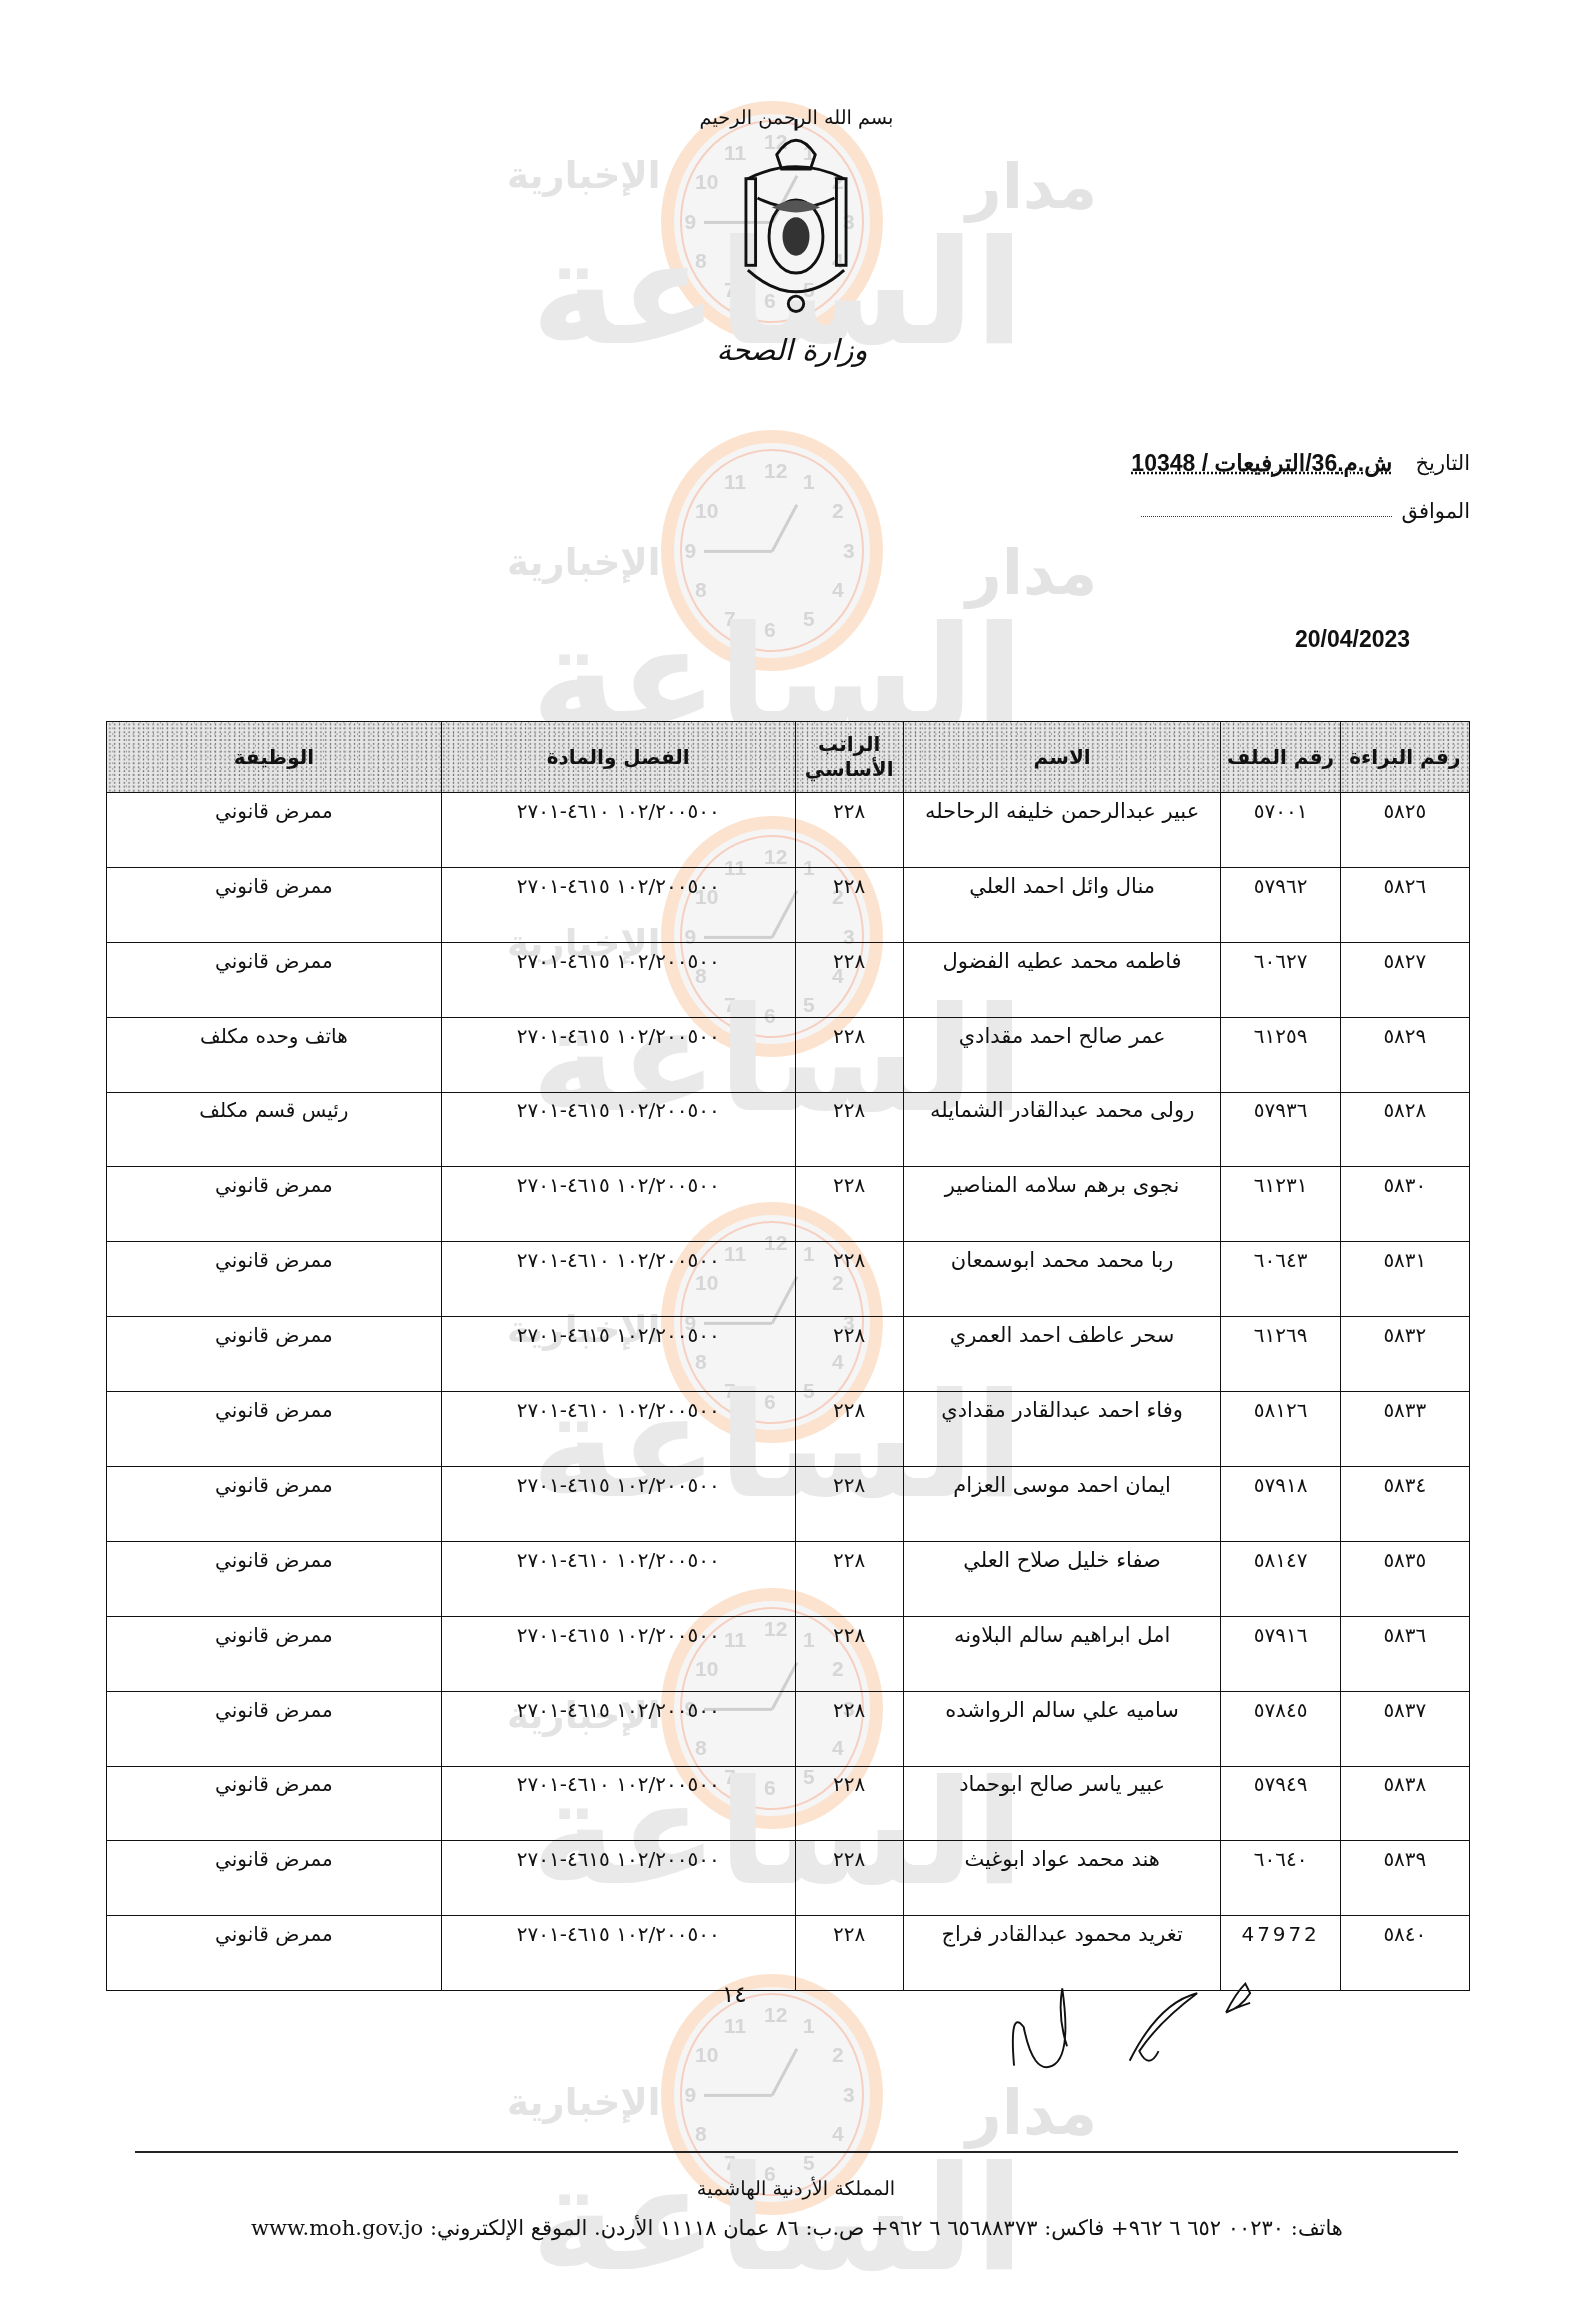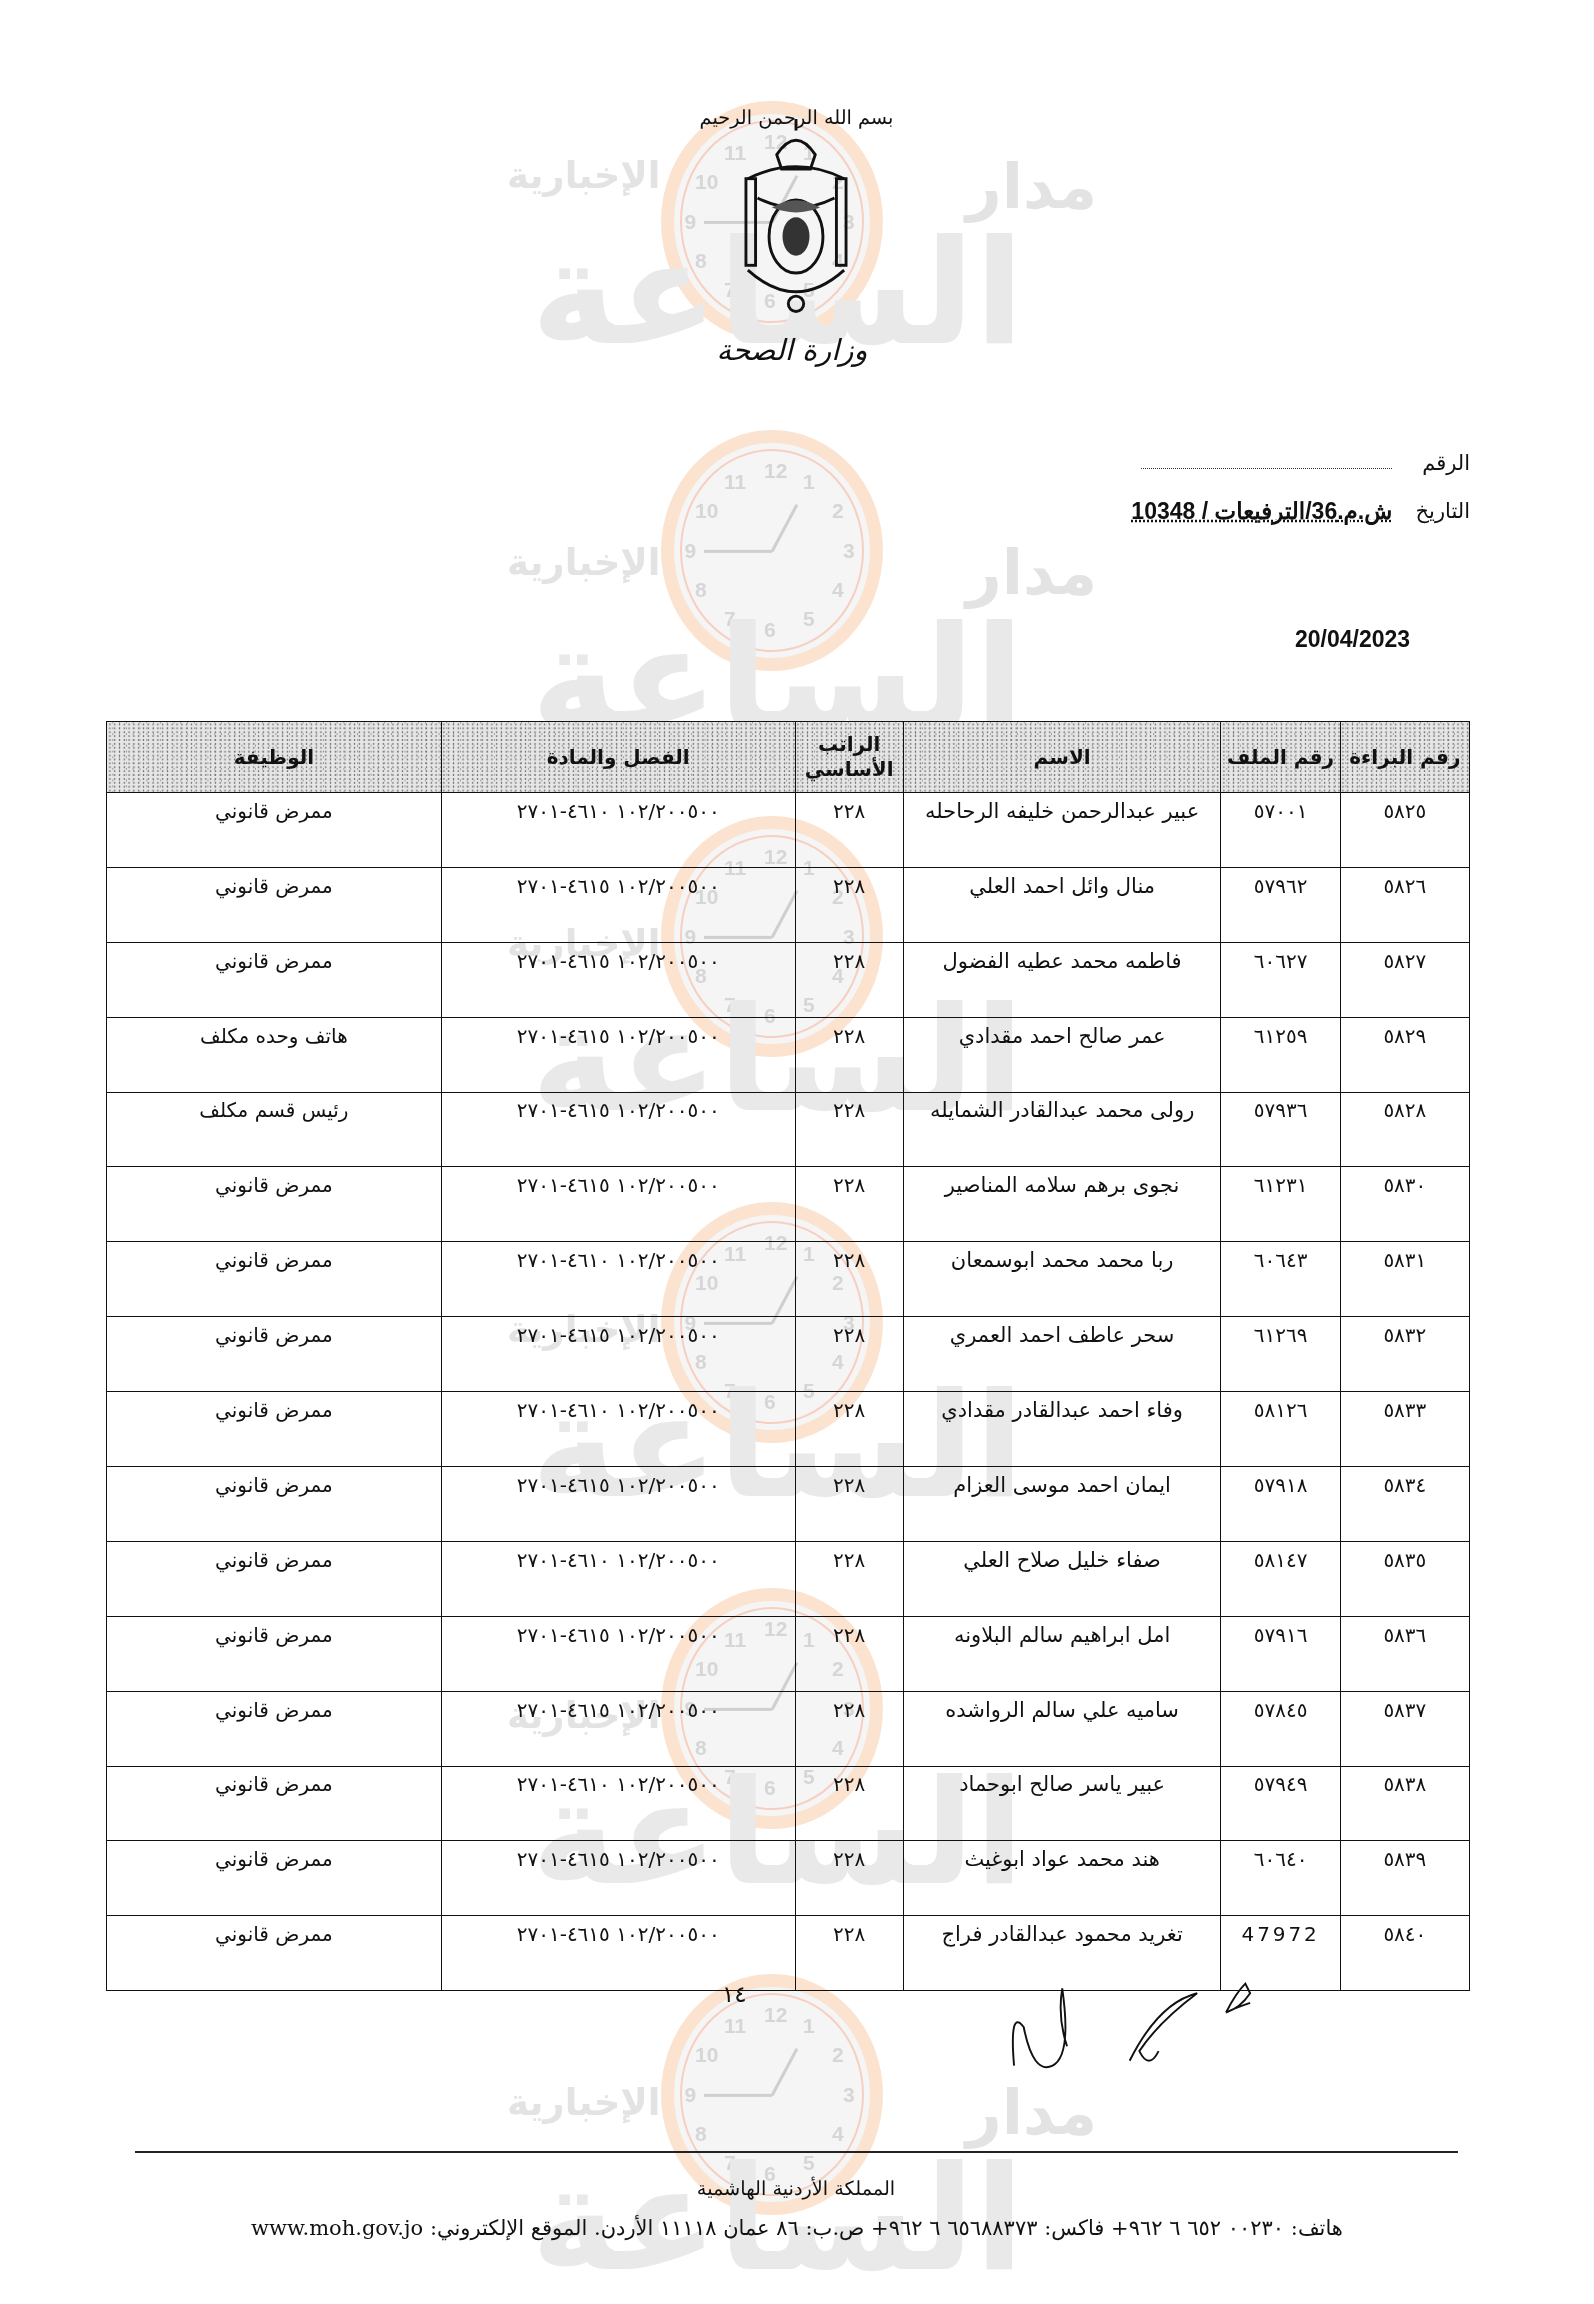--- a/index.html
+++ b/index.html
@@ -211,26 +211,26 @@
     <circle cx="80" cy="200" r="8"></circle>
   </g>
   <ellipse cx="80" cy="130" rx="14" ry="20" fill="#333"></ellipse>
   <path d="M55 100 q25 -15 50 0 q-25 10 -50 0z" fill="#555"></path>
 </svg>
 
 <div class="ministry">وزارة الصحة</div>
 
 <div class="ref-block">
   <div class="ref-row">
-    <span class="ref-label">الرقم</span>
-    <span class="ref-dots"></span>
-  </div>
-  <div class="ref-row">
     <span class="ref-label">التاريخ</span>
     <span class="ref-value">ش.م.36/الترفيعات / 10348</span>
+  </div>
+  <div class="ref-row">
+    <span class="ref-label">الموافق</span>
+    <span class="ref-dots"></span>
   </div>
 </div>
 <div class="ref-date">20/04/2023</div>
 
 <table class="tbl">
   <colgroup>
     <col class="c-permit">
       <col class="c-file">
       <col class="c-name">
     <col class="c-salary">

